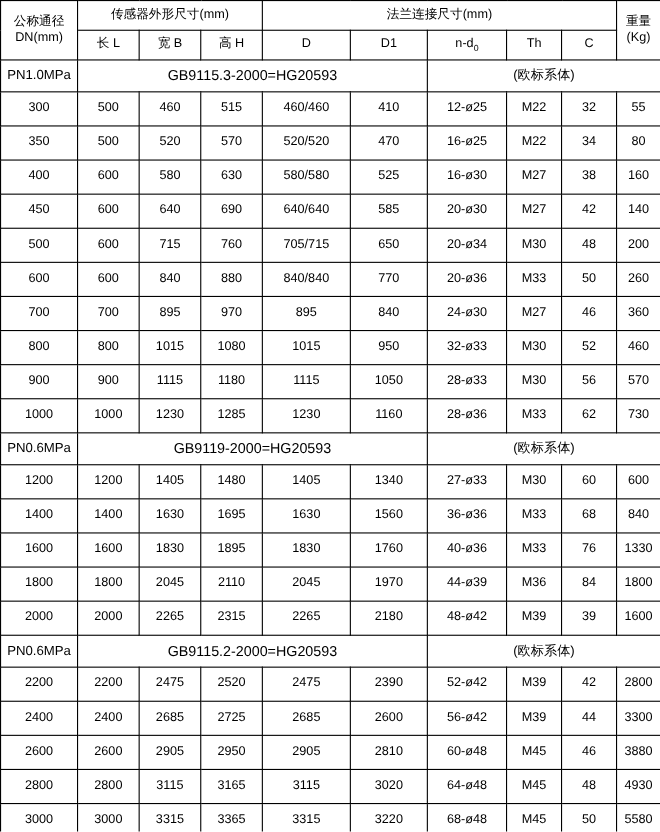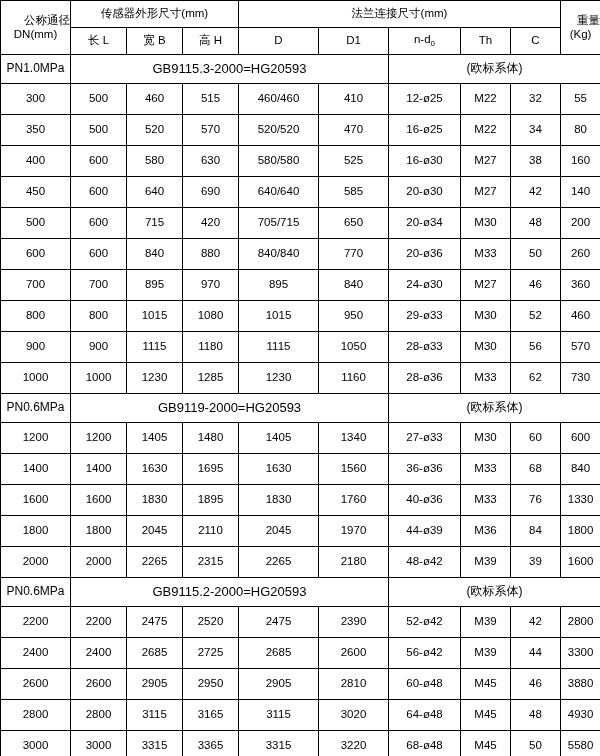--- a/index.html
+++ b/index.html
@@ -52,21 +52,21 @@
     font-size: 11.5px;
   }
   thead td.hdr-top { height: 26px; }
   thead td.hdr-sub { height: 26px; }
 
   .dn-cell {
     line-height: 1.25;
     font-size: 11.5px;
     padding: 2px 0;
   }
-  .dn-cell .l1 { display:block;text-align:right; }
+  .dn-cell .l1 { display:block; }
   .dn-cell .l2 { display:block;text-align:center; }
 
   tbody td {
     height: 30px;
     font-size: 11.5px;
   }
 
   tr.series td {
     height: 28px;
   }
@@ -183,21 +183,21 @@
           <td>585</td>
           <td>20-ø30</td>
           <td>M27</td>
           <td>42</td>
           <td>140</td>
         </tr>
         <tr>
           <td>500</td>
           <td>600</td>
           <td>715</td>
-          <td>420</td>
+          <td>760</td>
           <td>705/715</td>
           <td>650</td>
           <td>20-ø34</td>
           <td>M30</td>
           <td>48</td>
           <td>200</td>
         </tr>
         <tr>
           <td>600</td>
           <td>600</td>
@@ -222,21 +222,21 @@
           <td>46</td>
           <td>360</td>
         </tr>
         <tr>
           <td>800</td>
           <td>800</td>
           <td>1015</td>
           <td>1080</td>
           <td>1015</td>
           <td>950</td>
-          <td>29-ø33</td>
+          <td>32-ø33</td>
           <td>M30</td>
           <td>52</td>
           <td>460</td>
         </tr>
         <tr>
           <td>900</td>
           <td>900</td>
           <td>1115</td>
           <td>1180</td>
           <td>1115</td>

